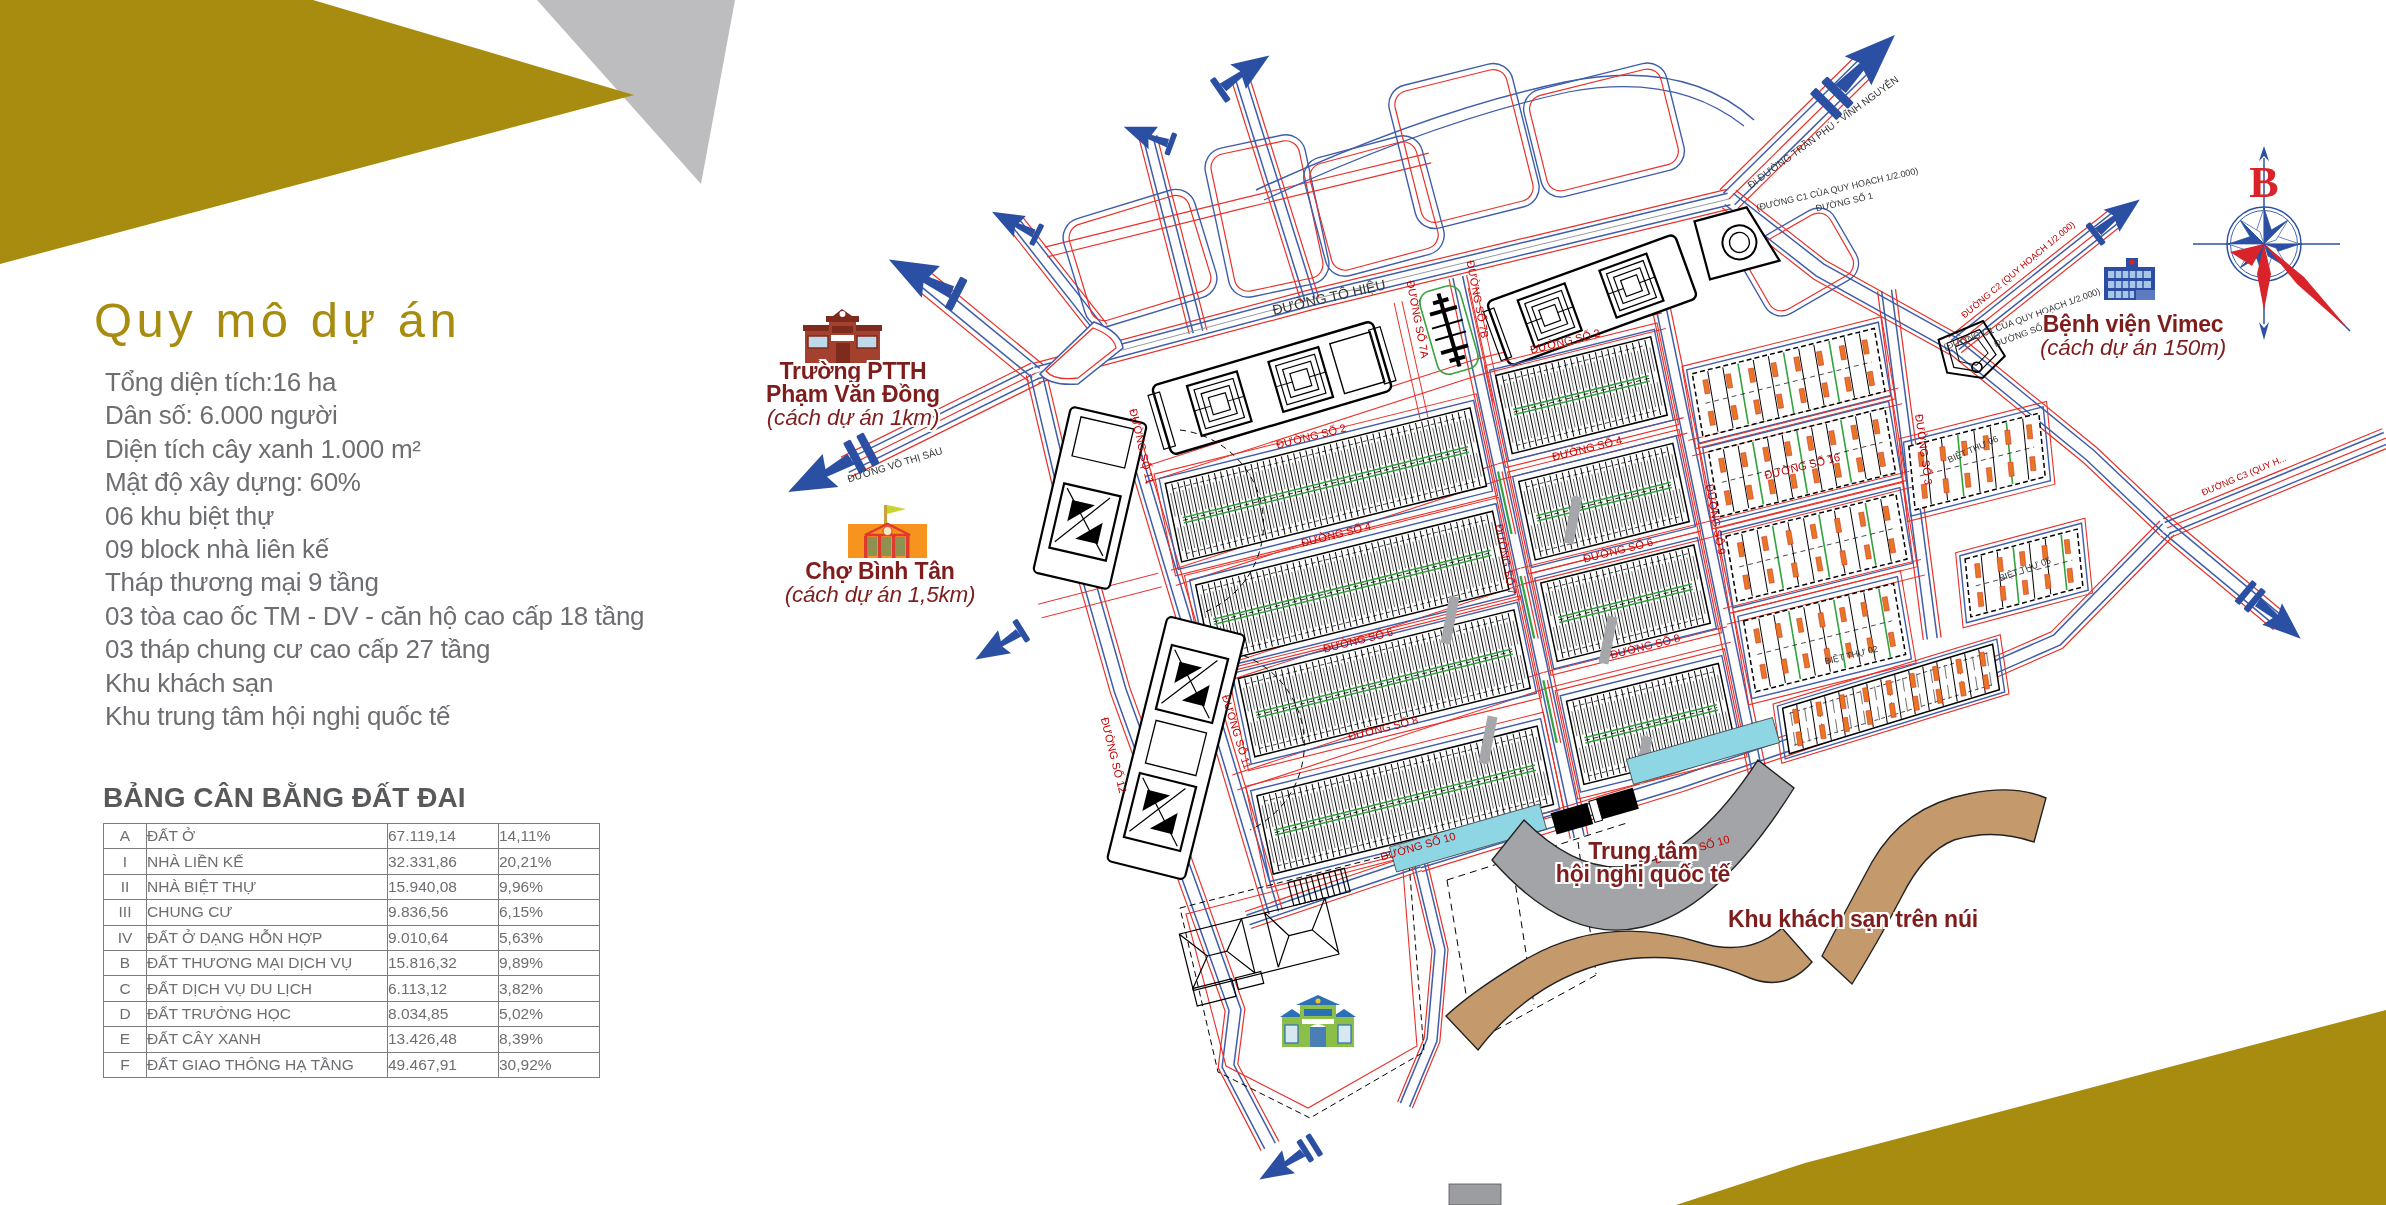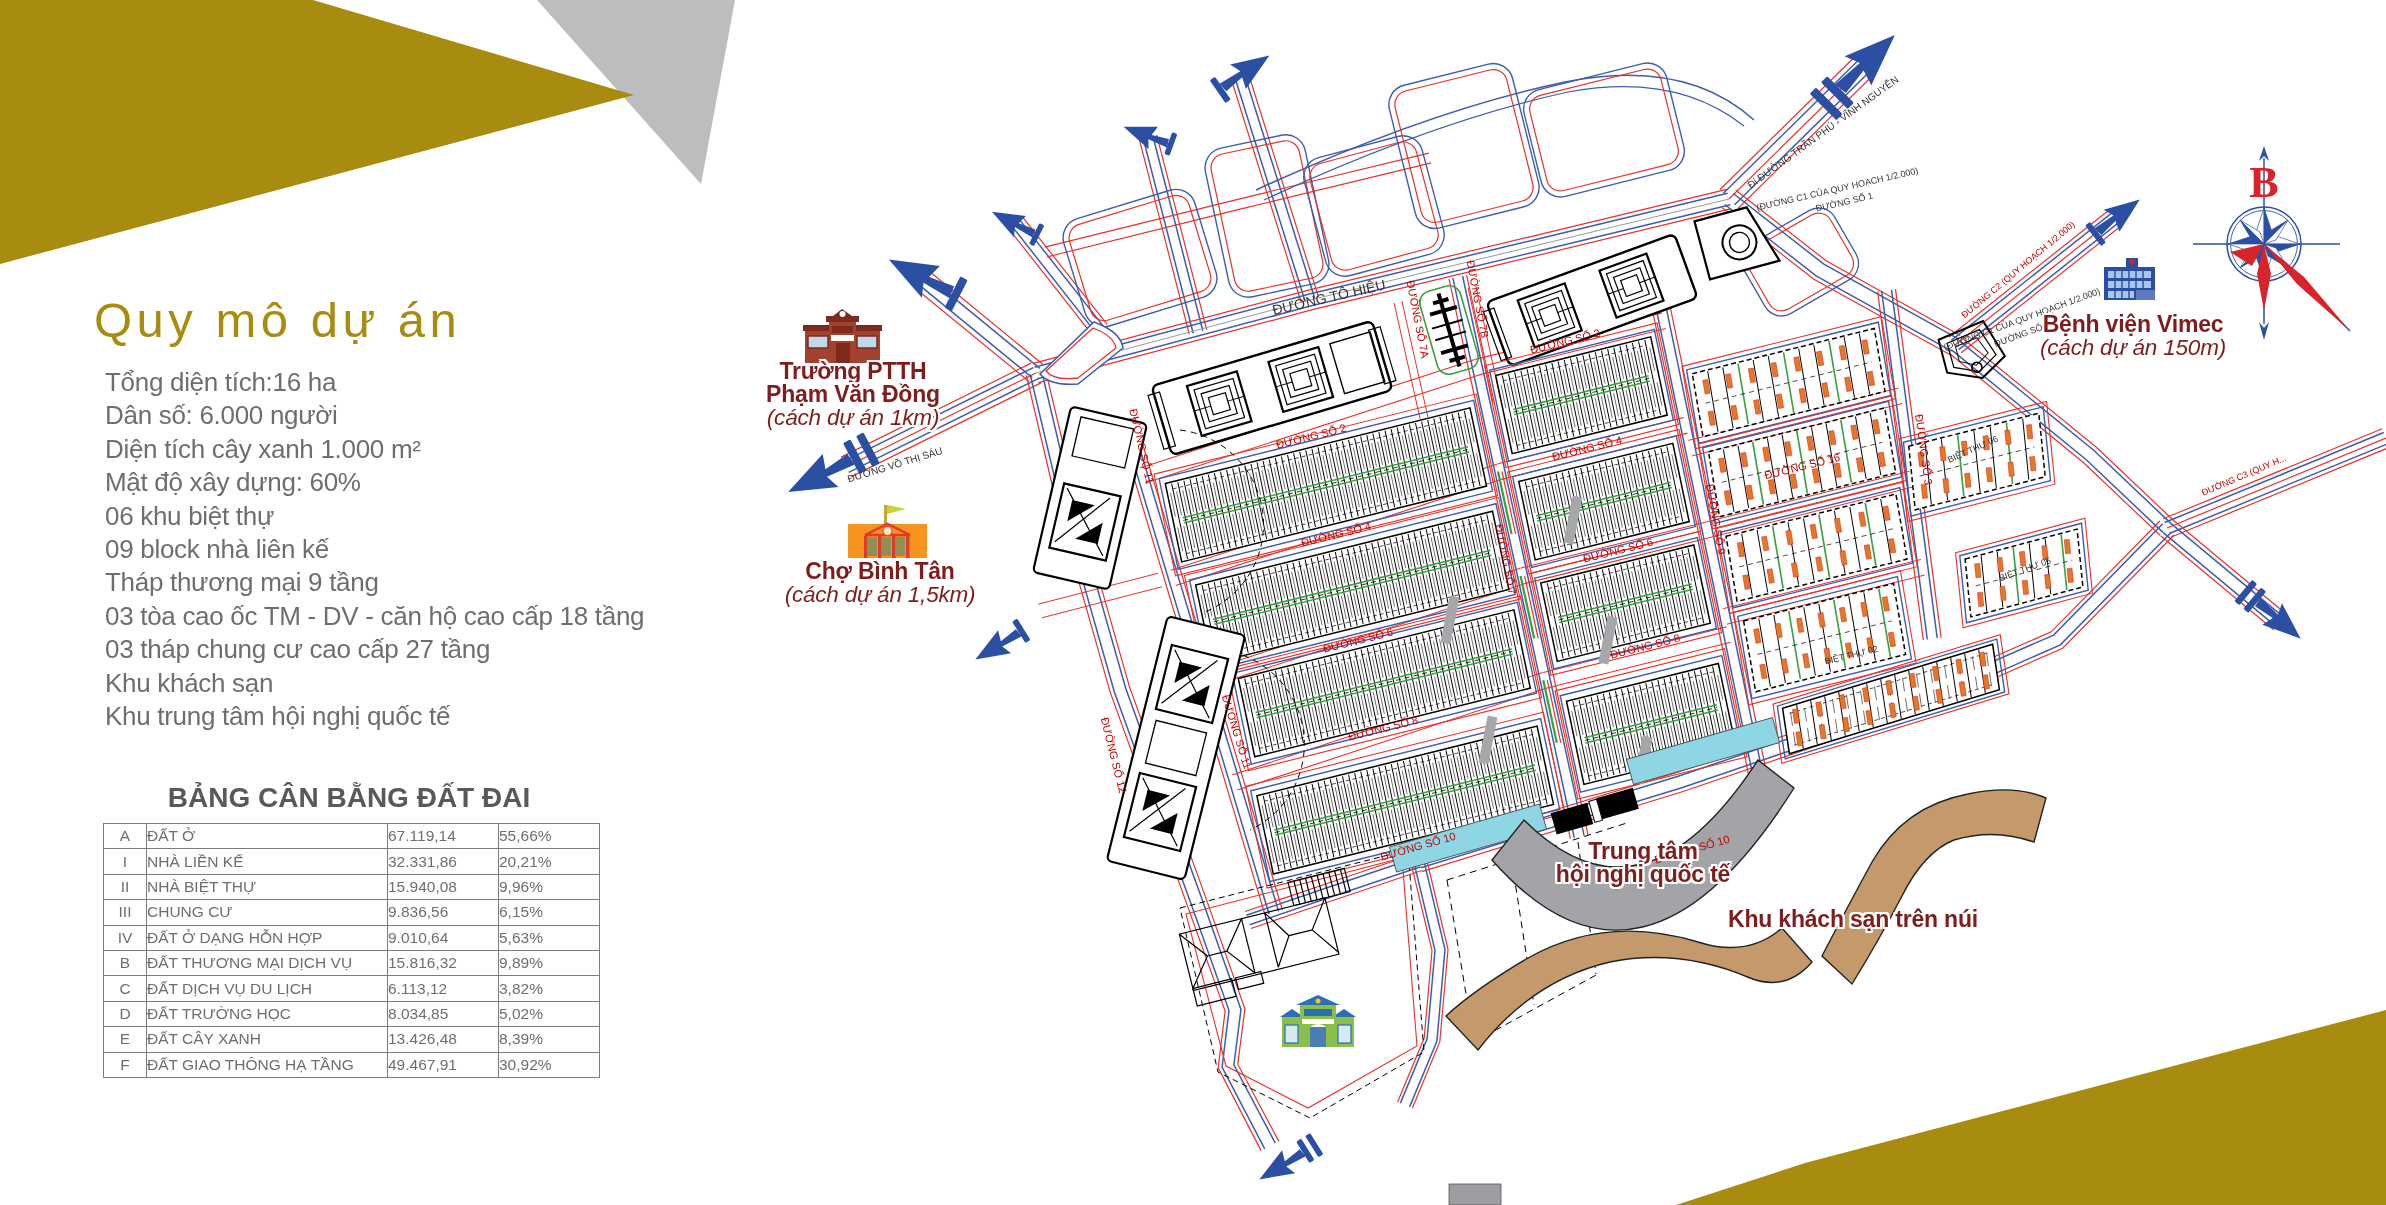--- a/index.html
+++ b/index.html
@@ -1,21 +1,21 @@
 <!DOCTYPE html>
 <html><head><meta charset="utf-8">
 <style>
 html,body{margin:0;padding:0;background:#fff}
 .page{position:relative;width:2386px;height:1205px;overflow:hidden;background:#fff;font-family:"Liberation Sans",sans-serif}
 .maplbl{position:absolute;text-align:center;font-weight:bold;font-size:23px;line-height:23px;color:#7f1d1d;letter-spacing:-0.2px;
  text-shadow:-2px -2px 0 #fff,2px -2px 0 #fff,-2px 2px 0 #fff,2px 2px 0 #fff,0 2px 0 #fff,0 -2px 0 #fff,2px 0 0 #fff,-2px 0 0 #fff}
 .maplbl .it{font-weight:normal;font-style:italic;font-size:22.5px}
 .title{position:absolute;left:94px;top:292px;font-size:49px;font-weight:normal;color:#A88C0F;letter-spacing:4.5px}
 .speclist{position:absolute;left:105px;top:366px;font-size:26px;line-height:33.4px;color:#6D6E71;letter-spacing:-0.3px}
-.tbltitle{position:absolute;left:103px;top:782px;width:492px;text-align:center;font-size:28px;font-weight:bold;color:#58595B}
+.tbltitle{position:absolute;left:103px;top:782px;width:492px;font-size:28px;font-weight:bold;color:#58595B}
 table.land{position:absolute;left:103px;top:823px;border-collapse:collapse;table-layout:fixed;width:492px;height:255px;
  font-size:15.5px;color:#6D6E71}
 table.land td{border:1.6px solid #7C7C7C;padding:0 0;height:21px;white-space:nowrap;overflow:hidden}
 td.c1{width:42px;text-align:center}
 td.c2{width:240px;padding-left:9px}
 td.c3{width:110px;padding-left:16px}
 td.c4{width:100px;padding-left:26px}
 </style></head>
 <body>
 <div class="page">
@@ -1886,21 +1886,21 @@
 <div class="speclist">Tổng diện tích:16 ha<br>Dân số: 6.000 người<br>Diện tích cây xanh 1.000 m²<br>Mật độ xây dựng: 60%<br>06 khu biệt thự<br>09 block nhà liên kế<br>Tháp thương mại 9 tầng<br>03 tòa cao ốc TM - DV - căn hộ cao cấp 18 tầng<br>03 tháp chung cư cao cấp 27 tầng<br>Khu khách sạn<br>Khu trung tâm hội nghị quốc tế</div>
 
 <div class="tbltitle">BẢNG CÂN BẰNG ĐẤT ĐAI</div>
 
 <table class="land">
       <tbody>
 <tr>
           <td class="c1">A</td>
           <td class="c2">ĐẤT Ở</td>
           <td class="c3">67.119,14</td>
-          <td class="c4">55,66%</td>
+          <td class="c4">14,11%</td>
         </tr>
 <tr>
           <td class="c1">I</td>
           <td class="c2">NHÀ LIỀN KẾ</td>
           <td class="c3">32.331,86</td>
           <td class="c4">20,21%</td>
         </tr>
 <tr>
           <td class="c1">II</td>
           <td class="c2">NHÀ BIỆT THỰ</td>

